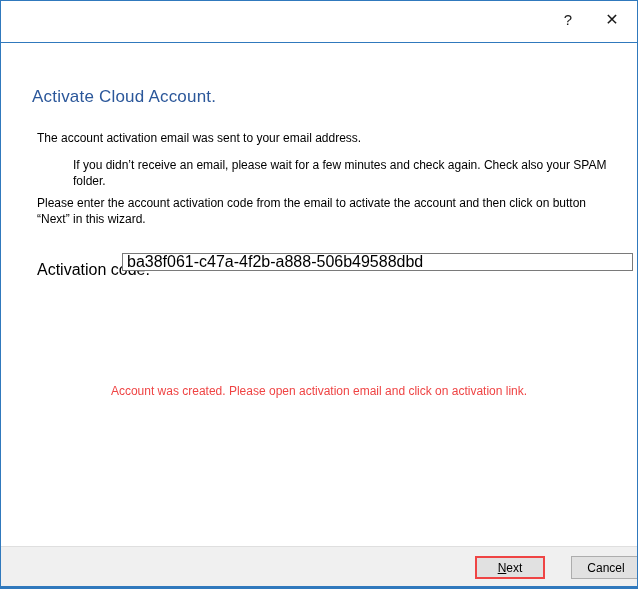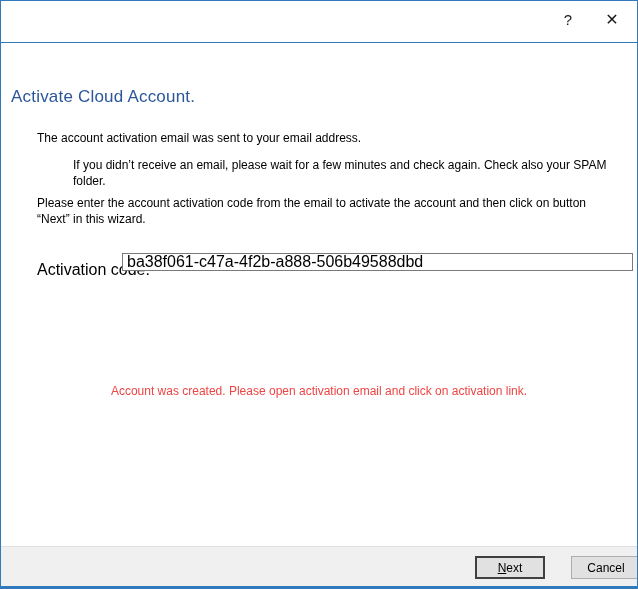--- a/index.html
+++ b/index.html
@@ -23,21 +23,21 @@
   .titlebar-btn {
     position:absolute; top:4px; width:34px; height:28px;
     display:flex; align-items:center; justify-content:center;
     font-size:15px; color:#1a1a1a; cursor:default;
     background:transparent; border:none;
   }
   .btn-help  { right:52px; }
   .btn-close { right:8px; font-size:16px; }
   
   .page-title {
-    position:absolute; left:10px; top:86px;
+    position:absolute; left:31px; top:86px;
     font-size:17px; font-weight:400; color:#2b579a;
     letter-spacing:0.2px;
   }
   .para { position:absolute; left:36px; font-size:12px; line-height:16px; color:#000; }
   .para1 { top:129px;text-align:center; }
   .para2 { top:156px;margin-left:36px; }
   .para3 { top:194px; width:576px; }
   .form-row { position:absolute; left:36px; top:252px; width:596px; }
   .field-label {
     position:absolute; left:0; top:8px; font-size:16px; color:#000;
@@ -58,21 +58,21 @@
     background:#f0f0f0; border-top:1px solid #dfdfdf;
   }
   .dlg-btn {
     position:absolute; top:9px; width:70px; height:23px;
     background:#e1e1e1; border:1px solid #adadad;
     font-family:"Liberation Sans", sans-serif;
     font-size:12px; color:#000;
     display:flex; align-items:center; justify-content:center;
     padding:0; cursor:default;
   }
-  .btn-next  { left:474px; border:2px solid #404040; }
+  .btn-next  { left:474px; border:2px solid #ef4444; }
   .btn-cancel{ left:554px;margin-left:16px; }
   .accel { text-decoration:underline; }
 </style>
 </head>
 <body>
 
 <div class="window">
 
   <div class="titlebar">
     <button class="titlebar-btn btn-help">?</button>

